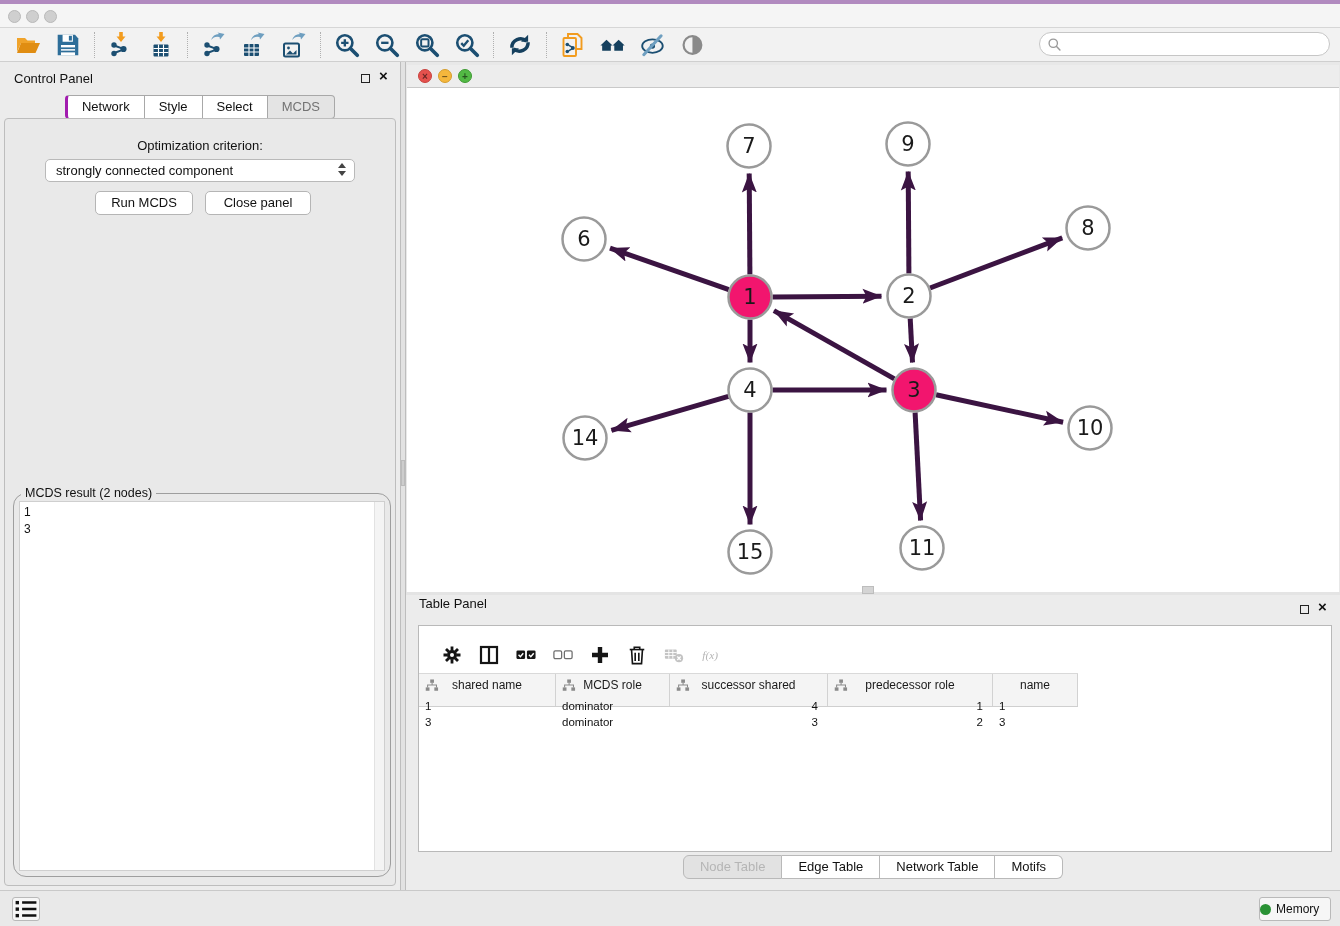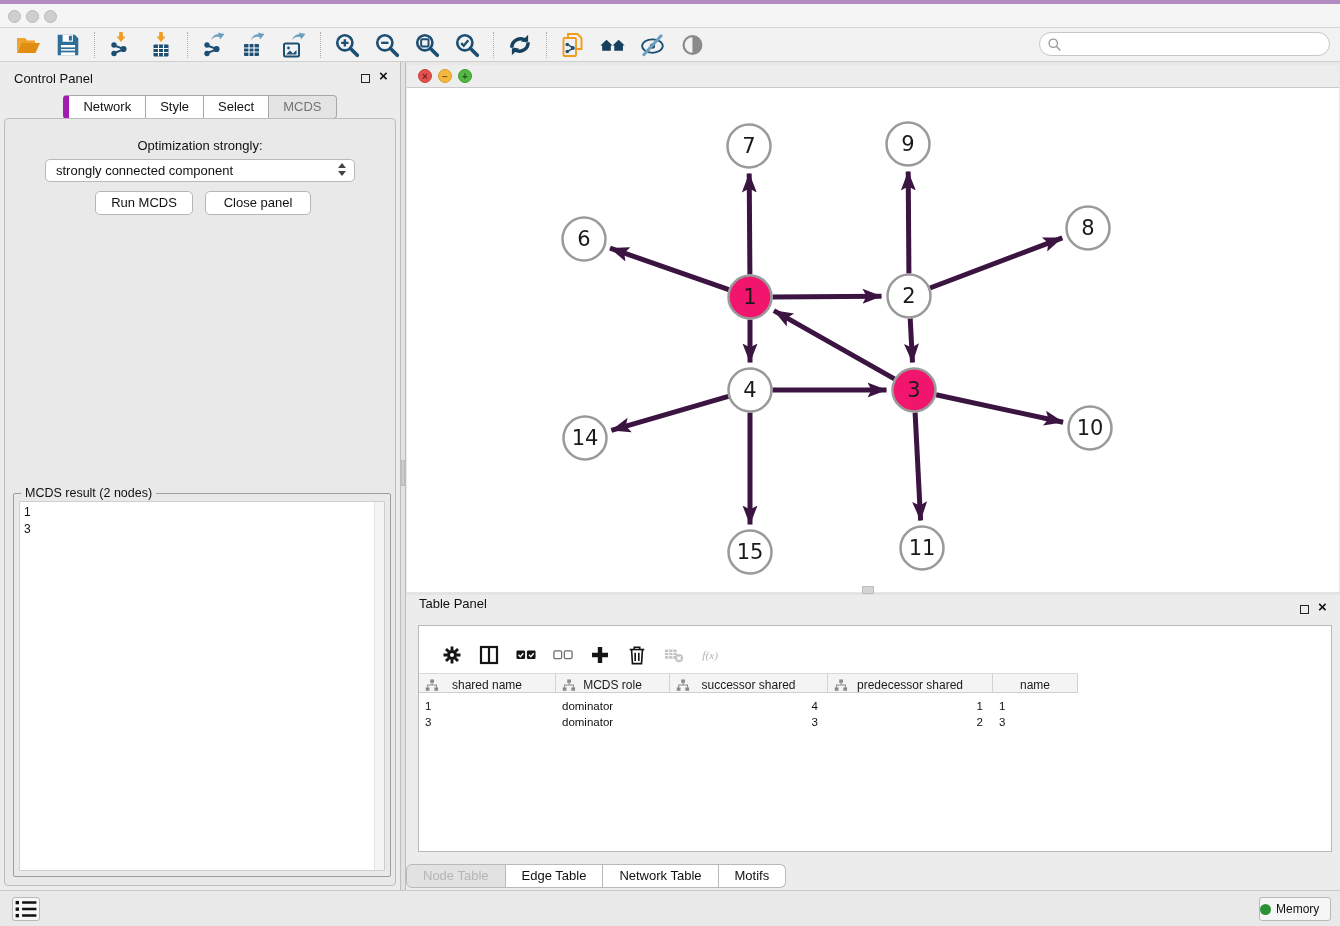--- a/index.html
+++ b/index.html
@@ -26,34 +26,34 @@
   .main { position:absolute; left:0; top:62px; width:1340px; height:828px; }
 
   
   .control-panel { position:absolute; left:0; top:0; width:400px; height:828px; background:#ececec; }
   .panel-title { position:absolute; left:14px; top:9px; font-size:13px; color:#111; }
   .float-ico { position:absolute; top:12px; width:9px; height:9px; border:1.6px solid #222; }
   .close-ico { position:absolute; top:5px; font-size:15px; font-weight:bold; color:#111; }
   .cp-float{ left:361px; } .cp-close{ left:379px; }
   .cp-tabs { position:absolute; left:0; top:33px; width:100%; display:flex; justify-content:center; }
   .seg { border:1px solid #a8a8a8; border-left:none; background:#fff; color:#111; font-size:13px; padding:3px 14px 4px; }
-  .seg:first-child { border-left:6px solid #a21caf; border-radius:4px 0 0 4px; }
+  .seg:first-child { border-left:3px solid #a21caf; border-radius:4px 0 0 4px; }
   .seg:last-child { border-radius:0 4px 4px 0; }
   .seg.active { background:#e4e4e4; color:#737373; }
   .cp-content { position:absolute; left:4px; right:4px; top:56px; bottom:4px; background:#e9e9e9; border:1px solid #bdbdbd; border-radius:4px; }
   .opt-label { position:absolute; left:0; top:19px; width:100%; text-align:center; font-size:13px; color:#111; }
   .combo { position:absolute; left:40px; top:40px; width:310px; height:23px; background:#fff; border:1px solid #b9b9b9; border-radius:5px; font-size:13px; color:#111; line-height:21px; padding-left:10px; }
   .combo .stepper { position:absolute; right:6px; top:3px; width:10px; height:16px; }
   .stepper i { display:block; width:0; height:0; border-left:4.5px solid transparent; border-right:4.5px solid transparent; }
   .stepper .up { border-bottom:5.5px solid #444; margin-bottom:3px; }
   .stepper .dn { border-top:5.5px solid #444; }
   .mac-btn { position:absolute; top:72px; height:24px; background:#fff; border:1px solid #b5b5b5; border-radius:5px; font-size:13px; color:#111; text-align:center; line-height:22px; }
   .btn-run { left:90px; width:98px; }
   .btn-close { left:200px; width:106px; }
-  .result-group { position:absolute; left:8px; top:374px; width:378px; height:384px; border:1px solid #9e9e9e; border-radius:2px; }
+  .result-group { position:absolute; left:8px; top:374px; width:378px; height:384px; border:1px solid #9e9e9e; border-radius:13px; }
   .result-label { position:absolute; left:7px; top:-8px; background:#e9e9e9; padding:0 4px; font-size:12.5px; color:#111; }
   .result-area { position:absolute; left:5px; right:5px; top:7px; bottom:5px; background:#fff; border:1px solid #cfcfcf; }
   .result-text { position:absolute; left:4px; top:2px; font-size:12px; line-height:17px; color:#111; white-space:pre; }
   .result-scroll { position:absolute; right:0; top:0; bottom:0; width:10px; background:#f4f4f4; border-left:1px solid #e2e2e2; }
 
   
   .v-split { position:absolute; left:400px; top:0; width:6px; height:828px; background:#e2e2e2; border-left:1px solid #bdbdbd; border-right:1px solid #bdbdbd; }
   .v-split .grip { position:absolute; left:0px; top:398px; width:4px; height:26px; background:#cdcdcd; border:1px solid #bbb; }
 
   
@@ -70,31 +70,31 @@
   .h-split { position:absolute; left:0; top:530px; width:934px; height:3px; background:#e4e4e4; }
   .h-split .grip { position:absolute; left:456px; top:-6px; width:12px; height:8px; background:#d4d4d4; border:1px solid #bdbdbd; }
 
   
   .table-panel { position:absolute; left:0; top:533px; width:934px; height:295px; background:#ececec; }
   .tp-float{ left:894px; } .tp-close{ left:912px; }
   .tp-container { position:absolute; left:12px; top:30px; width:914px; height:227px; background:#fff; border:1px solid #b9b9b9; }
   .tp-toolbar { position:absolute; left:0; top:0; width:100%; height:46px; display:flex; align-items:center; padding-left:14px; }
   .tp-btn { display:flex; align-items:flex-end; justify-content:center; width:37px; height:32px; }
   .tp-btn svg { width:20px; height:20px; }
-  .tbl-header { position:absolute; left:0; top:47px; height:20px; width:659px; background:#f4f4f4; border-top:1px solid #d9d9d9; border-bottom:1px solid #cfcfcf; display:flex; }
+  .tbl-header { position:absolute; left:0; top:47px; height:34px; width:659px; background:#f4f4f4; border-top:1px solid #d9d9d9; border-bottom:1px solid #cfcfcf; display:flex; }
   .th-cell { position:relative; height:100%; border-right:1px solid #d2d2d2; font-size:12px; color:#1a1a1a; }
   .th-cell .hier { position:absolute; left:6px; top:5px; width:14px; height:14px; }
   .th-cell .lbl { position:absolute; left:0; top:4px; width:100%; text-align:center; }
   .tbl-body { position:absolute; left:0; top:73px; width:100%; }
   .tbl-row { display:flex; height:16px; font-size:11.5px; color:#111; }
   .td-cell { height:16px; line-height:15px; overflow:hidden; }
   .td-l { text-align:left; padding-left:6px; }
   .td-r { text-align:right; padding-right:10px; }
 
-  .tp-tabs { position:absolute; left:0; top:269px; width:100%; display:flex; }
+  .tp-tabs { position:absolute; left:0; top:260px; width:100%; display:flex; justify-content:center; }
   .tp-tabs .seg { border-radius:0; border-color:#b9b9b9; padding:3px 16px 4px; font-size:13px; }
   .tp-tabs .seg:first-child { border-radius:6px 0 0 6px; border-left:1px solid #b9b9b9; }
   .tp-tabs .seg:last-child { border-radius:0 6px 6px 0; }
   .tp-tabs .seg.active { background:#e2e2e2; color:#b5b5b5; }
 
   
   .statusbar { position:absolute; left:0; top:890px; width:1340px; height:36px; background:#e9e9e9; border-top:1px solid #c9c9c9; }
   .sb-btn { position:absolute; top:6px; height:24px; background:#f6f6f6; border:1px solid #b9b9b9; border-radius:3px; display:flex; align-items:center; justify-content:flex-start; }
   .sb-list { left:12px; width:28px; }
   .sb-mem { right:9px; width:72px; font-size:12px; color:#111; gap:5px; }
@@ -291,21 +291,21 @@
       <span class="close-ico cp-close">×</span>
 
       <div class="cp-tabs" id="cp-tabs">
           <span class="seg">Network</span>
           <span class="seg">Style</span>
           <span class="seg">Select</span>
           <span class="seg active">MCDS</span>
         </div>
 
       <div class="cp-content">
-        <div class="opt-label">Optimization strongly:</div>
+        <div class="opt-label">Optimization criterion:</div>
         <div class="combo">
           <span>strongly connected component</span>
           <span class="stepper">
               <i class="up"></i>
               <i class="dn"></i>
             </span>
         </div>
         <div class="mac-btn btn-run">Run MCDS</div>
         <div class="mac-btn btn-close">Close panel</div>
 
@@ -514,21 +514,21 @@
               </div>
               <div class="th-cell" style="width: 165px;">
                 <span class="hier"><svg viewBox="0 0 15 15">
                     <g fill="#8a8a8a">
                       <rect x="5.6" y="0.5" width="4" height="3.6"></rect>
                       <rect x="0.8" y="9" width="4" height="3.6"></rect>
                       <rect x="10" y="9" width="4" height="3.6"></rect>
                     </g>
                     <path d="M7.6 4v2.5M2.8 9V6.5h9.5V9" stroke="#8a8a8a" stroke-width="1.1" fill="none"></path>
                   </svg></span>
-                <span class="lbl">predecessor shared</span>
+                <span class="lbl">predecessor role</span>
               </div>
               <div class="th-cell" style="width: 85px;">
                 <span class="lbl">name</span>
               </div>
             </div>
           <div class="tbl-body" id="tbl-body">
               <div class="tbl-row">
                 <div class="td-cell td-l" style="width: 137px;">1</div>
                 <div class="td-cell td-l" style="width: 114px;">dominator</div>
                 <div class="td-cell td-r" style="width: 158px;">4</div>

